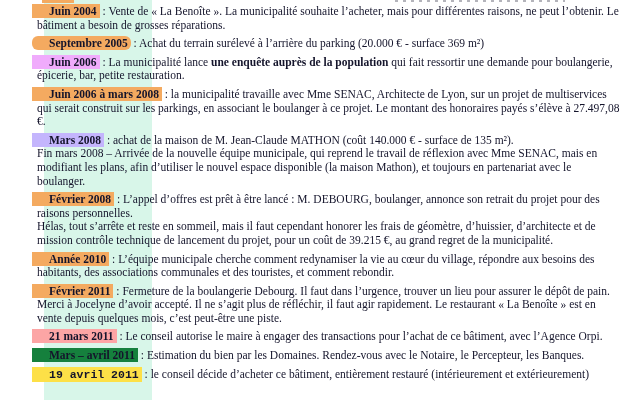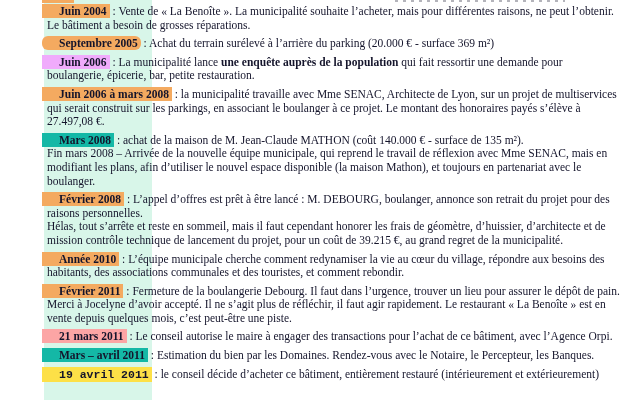--- a/index.html
+++ b/index.html
@@ -27,22 +27,22 @@
     z-index: 0;
   }
   .content {
     position: absolute;
     left: 0;
     top: 5px;
     width: 622px;
     z-index: 1;
   }
   .entry {
-    margin: 0 0 5px 0;
-    padding-left: 47px;
+    margin: 0 0 5px 16px;
+    padding-left: 21px;
     text-indent: -5px;
     white-space: pre-line;
   }
   .date {
     background: #f4aa60;
     font-weight: bold;
     padding: 1px 3px 1px 17px;
   }
   .sep {
     white-space: pre;
@@ -83,28 +83,28 @@
 
 <div class="content" id="entries">
   <p class="entry"><span class="date" style="background: rgb(244, 170, 96);">Juin 2004</span><span class="sep"> : </span><span class="t-before">Vente de « La Benoîte ». La municipalité souhaite l’acheter, mais pour différentes raisons, ne peut l’obtenir. Le bâtiment a besoin de grosses réparations.</span><b class="t-bold"></b><span class="t-after"></span></p>
 
   <p class="entry"><span class="date" style="background: rgb(244, 170, 96); border-radius: 6px;">Septembre 2005</span><span class="sep"> : </span><span class="t-before">Achat du terrain surélevé à l’arrière du parking (20.000 € - surface 369 m²)</span><b class="t-bold"></b><span class="t-after"></span></p>
 
   <p class="entry"><span class="date" style="background: #f0abfc;">Juin 2006</span><span class="sep"> : </span><span class="t-before">La municipalité lance </span><b class="t-bold">une enquête auprès de la population</b><span class="t-after"> qui fait ressortir une demande pour boulangerie, épicerie, bar, petite restauration.</span></p>
 
   <p class="entry"><span class="date" style="background: rgb(244, 170, 96);">Juin 2006 à mars 2008</span><span class="sep"> : </span><span class="t-before">la municipalité travaille avec Mme SENAC, Architecte de Lyon, sur un projet de multiservices qui serait construit sur les parkings, en associant le boulanger à ce projet. Le montant des honoraires payés s’élève à 27.497,08 €.</span><b class="t-bold"></b><span class="t-after"></span></p>
 
-  <p class="entry"><span class="date" style="background: #14b8a6;">Mars 2008</span><span class="sep"> : </span><span class="t-before">achat de la maison de M. Jean-Claude MATHON (coût 140.000 € - surface de 135 m²).
+  <p class="entry"><span class="date" style="background: #c4b5fd;">Mars 2008</span><span class="sep"> : </span><span class="t-before">achat de la maison de M. Jean-Claude MATHON (coût 140.000 € - surface de 135 m²).
 Fin mars 2008 – Arrivée de la nouvelle équipe municipale, qui reprend le travail de réflexion avec Mme SENAC, mais en modifiant les plans, afin d’utiliser le nouvel espace disponible (la maison Mathon), et toujours en partenariat avec le boulanger.</span><b class="t-bold"></b><span class="t-after"></span></p>
 
   <p class="entry"><span class="date" style="background: rgb(244, 170, 96);">Février 2008</span><span class="sep"> : </span><span class="t-before">L’appel d’offres est prêt à être lancé : M. DEBOURG, boulanger, annonce son retrait du projet pour des raisons personnelles.
 Hélas, tout s’arrête et reste en sommeil, mais il faut cependant honorer les frais de géomètre, d’huissier, d’architecte et de mission contrôle technique de lancement du projet, pour un coût de 39.215 €, au grand regret de la municipalité.</span><b class="t-bold"></b><span class="t-after"></span></p>
 
   <p class="entry"><span class="date" style="background: rgb(244, 170, 96); text-align: right;">Année 2010</span><span class="sep"> : </span><span class="t-before">L’équipe municipale cherche comment redynamiser la vie au cœur du village, répondre aux besoins des habitants, des associations communales et des touristes, et comment rebondir.</span><b class="t-bold"></b><span class="t-after"></span></p>
 
   <p class="entry"><span class="date" style="background: rgb(244, 170, 96);">Février 2011</span><span class="sep"> : </span><span class="t-before">Fermeture de la boulangerie Debourg. Il faut dans l’urgence, trouver un lieu pour assurer le dépôt de pain. Merci à Jocelyne d’avoir accepté. Il ne s’agit plus de réfléchir, il faut agir rapidement. Le restaurant « La Benoîte » est en vente depuis quelques mois, c’est peut-être une piste.</span><b class="t-bold"></b><span class="t-after"></span></p>
 
   <p class="entry"><span class="date" style="background: #fca5a5;">21 mars 2011</span><span class="sep"> : </span><span class="t-before">Le conseil autorise le maire à engager des transactions pour l’achat de ce bâtiment, avec l’Agence Orpi.</span><b class="t-bold"></b><span class="t-after"></span></p>
 
-  <p class="entry"><span class="date" style="background: #14b8a6;">Mars – avril 2011</span><span class="sep"> : </span><span class="t-before">Estimation du bien par les Domaines. Rendez-vous avec le Notaire, le Percepteur, les Banques.</span><b class="t-bold"></b><span class="t-after"></span></p>
+  <p class="entry"><span class="date" style="background: #15803d;">Mars – avril 2011</span><span class="sep"> : </span><span class="t-before">Estimation du bien par les Domaines. Rendez-vous avec le Notaire, le Percepteur, les Banques.</span><b class="t-bold"></b><span class="t-after"></span></p>
 
   <p class="entry"><span class="date" style="background: #fde047; font-family: Liberation Mono, monospace;">19 avril 2011</span><span class="sep"> : </span><span class="t-before">le conseil décide d’acheter ce bâtiment, entièrement restauré (intérieurement et extérieurement)</span><b class="t-bold"></b><span class="t-after"></span></p>
 </div>
 
 </body></html>

